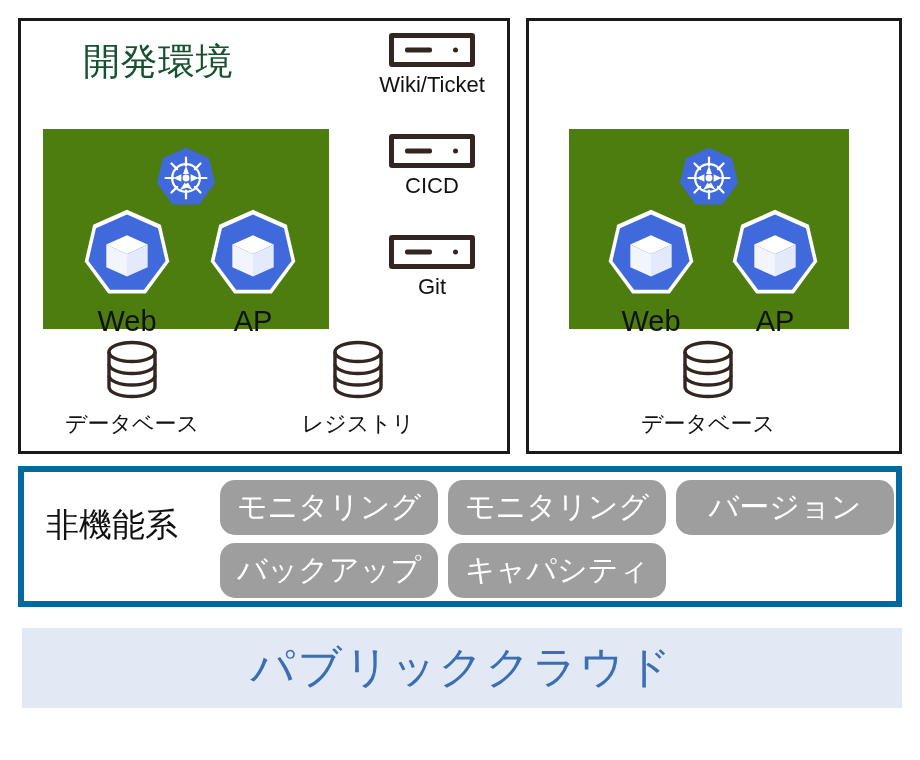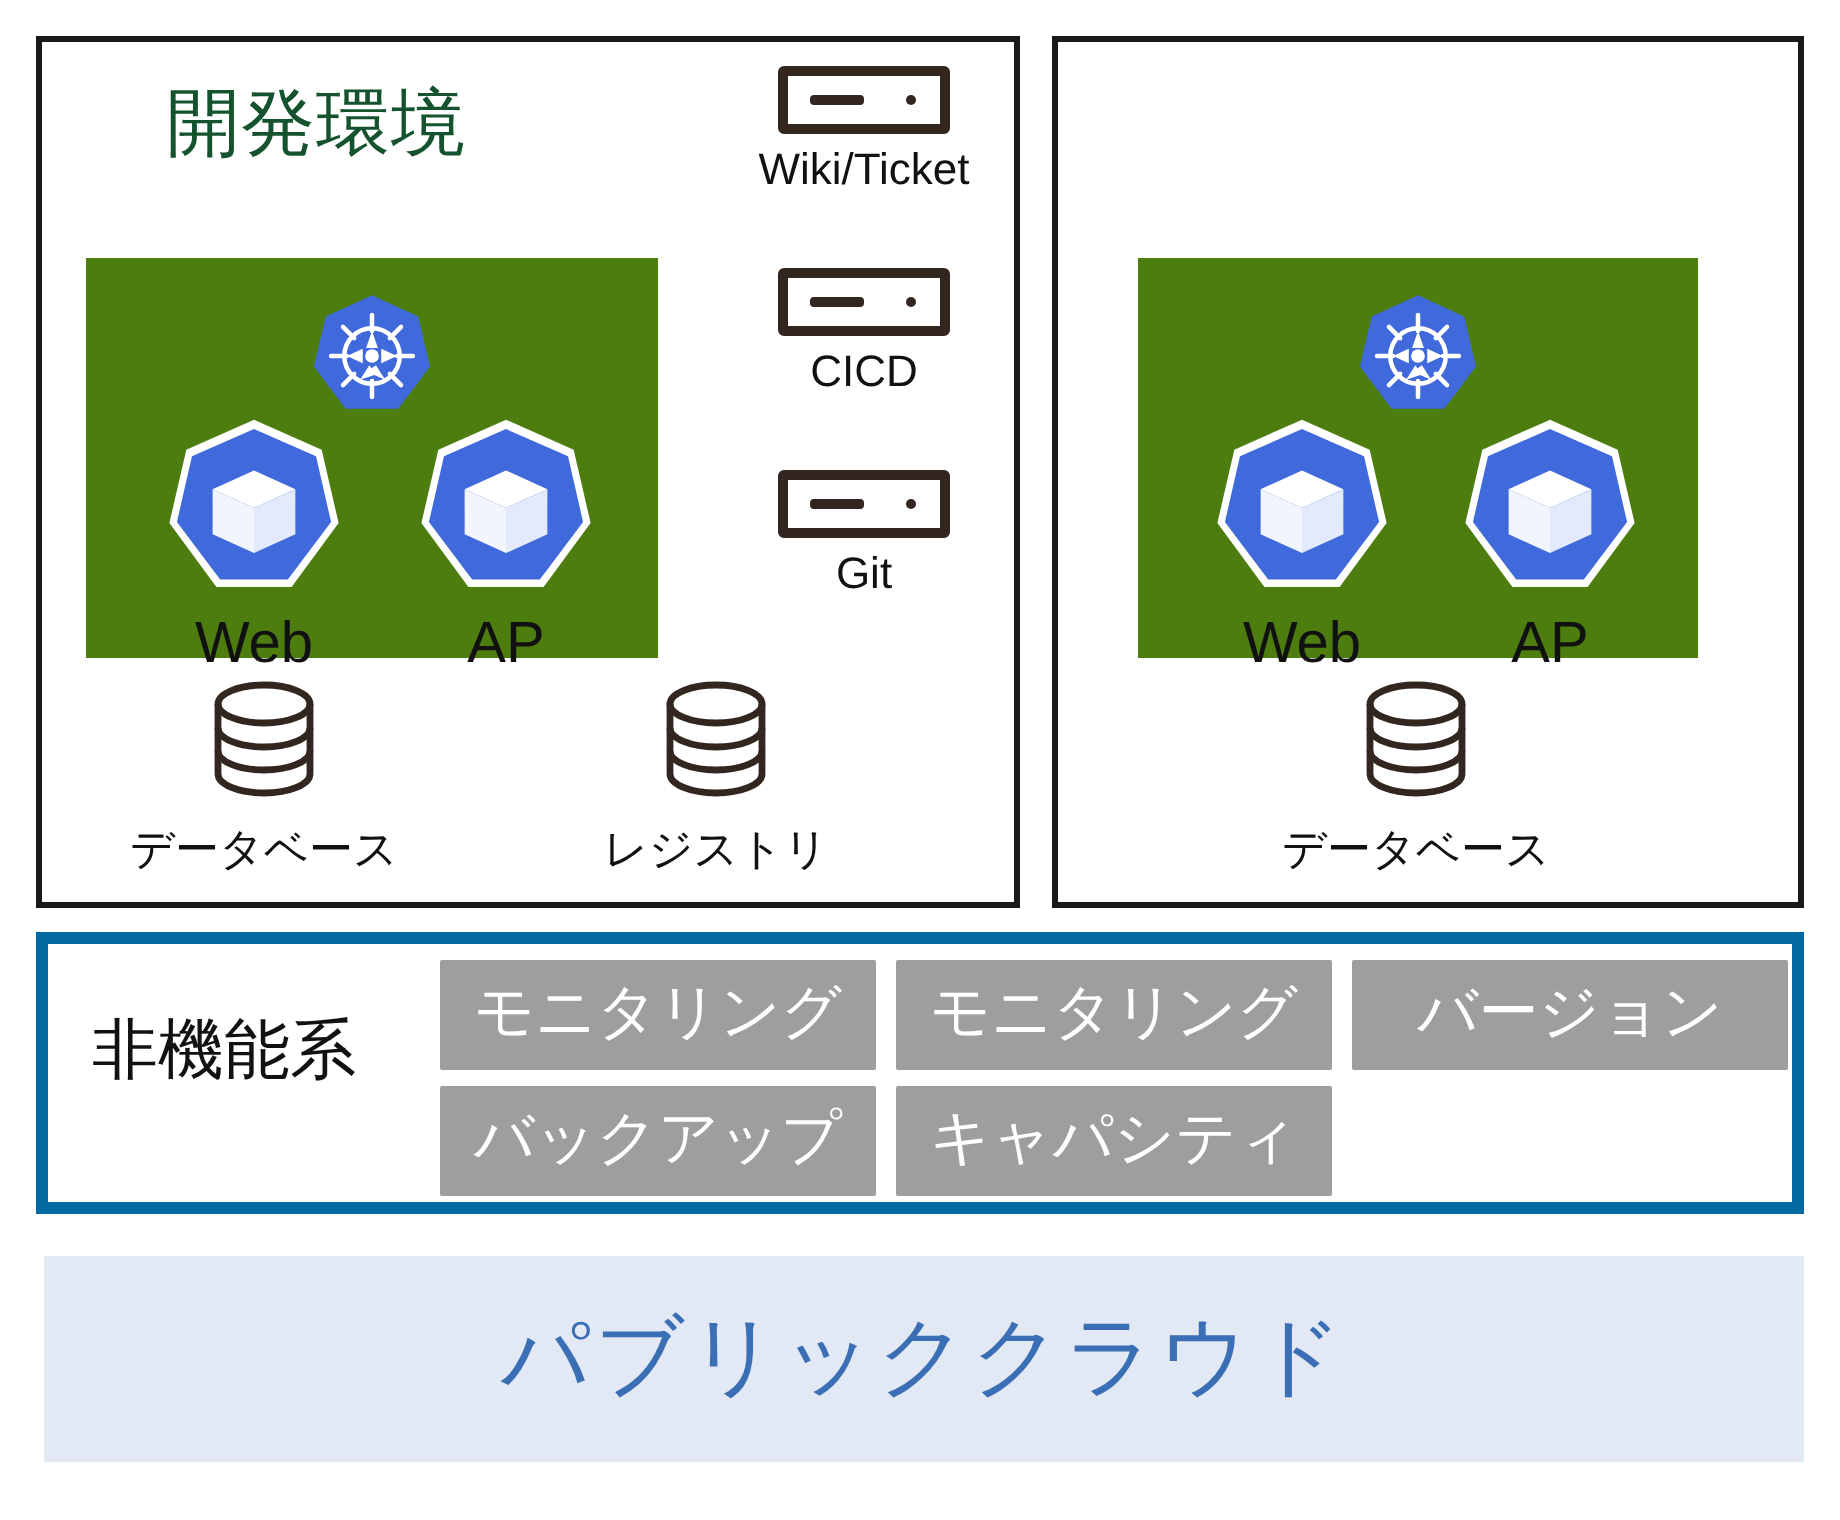--- a/index.html
+++ b/index.html
@@ -153,37 +153,37 @@
   }
   .nfr-row {
     display: flex;
     gap: 10px;
     margin-bottom: 8px;
     justify-content: flex-start;
   }
   .nfr-pill {
     background: #9e9e9e;
     color: #ffffff;
-    border-radius: 1px;
+    border-radius: 15px;
     font-size: 30px;
     line-height: 1;
     padding: 12px 0 13px 0;
     width: 218px;
     text-align: center;
     box-sizing: border-box;
     white-space: nowrap;
   }
 
   
   #cloud-band {
     position: absolute;
     left: 22px;
     top: 628px;
     width: 880px;
-    height: 103px;
+    height: 80px;
     background: #e2e9f5;
   }
   #cloud-label {
     position: absolute;
     left: 0; right: 0;
     top: 50%;
     transform: translateY(-52%);
     text-align: center;
     font-size: 44px;
     line-height: 1;

